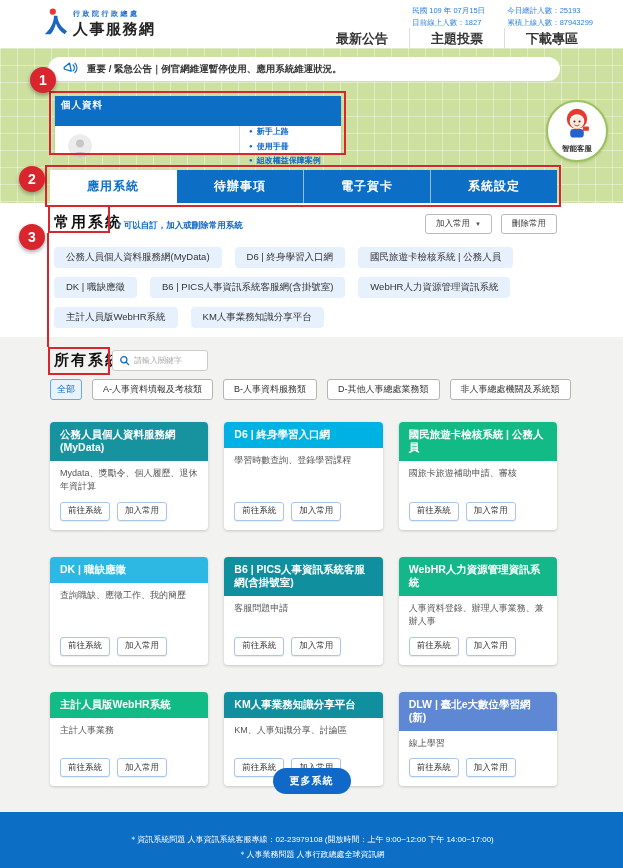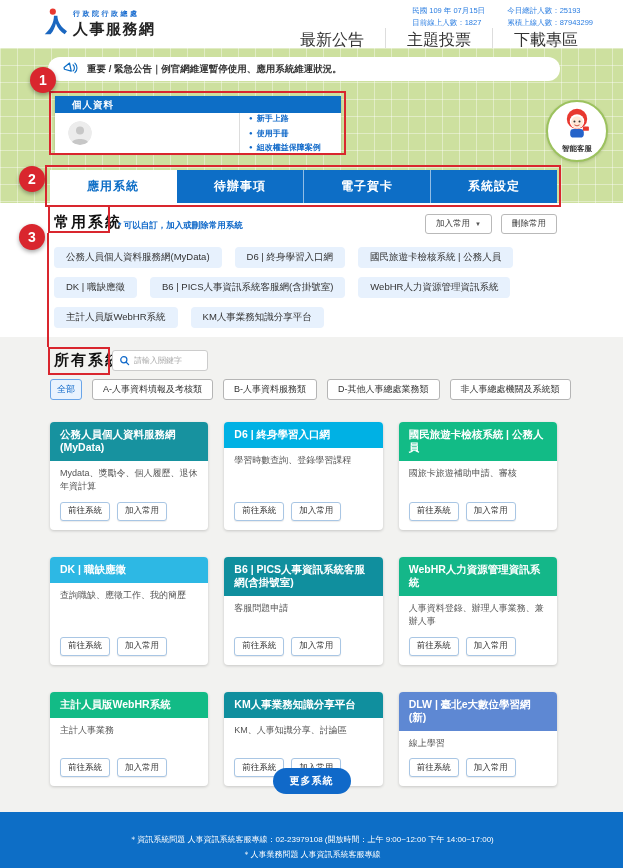--- a/index.html
+++ b/index.html
@@ -7,36 +7,36 @@
   .page { position:relative; width:623px; height:868px; background:#fff; overflow:hidden; }
 
   
   .header { position:relative; height:48px; background:#fff; }
   .logo { position:absolute; left:44px; top:8px; display:flex; align-items:center; gap:6px; }
   .logo-text .agency { font-size:7px; color:#1b6ed0; font-weight:bold; letter-spacing:2.5px; margin-bottom:1px; }
   .logo-text .site { font-size:15px; color:#222; font-weight:bold; letter-spacing:1.5px; }
   .stats { position:absolute; right:30px; top:5px; display:flex; gap:22px; }
   .stats .col div { font-size:7.5px; color:#2a7de1; line-height:1.55; }
   .hnav { position:absolute; right:24px; top:28px; display:flex; }
-  .hnav-item { font-size:16px; color:#333; font-weight:normal; padding:2px 21px; border-left:1px solid #ddd; cursor:pointer; }
+  .hnav-item { font-size:13px; color:#333; font-weight:bold; padding:2px 21px; border-left:1px solid #ddd; cursor:pointer; }
   .hnav-item:first-child { border-left:none; }
 
   
   .green-band { position:relative; height:155px; background-color:#cde09f;
     background-image:linear-gradient(rgba(255,255,255,.4) 1px, transparent 1px),
                      linear-gradient(90deg, rgba(255,255,255,.4) 1px, transparent 1px);
     background-size:17px 17px; }
   .announce { position:absolute; left:48px; top:9px; width:512px; height:24px; background:#fff;
     border-radius:13px; display:flex; align-items:center; gap:9px; padding:0 15px;
     font-size:9.5px; color:#333; font-weight:bold; cursor:pointer; }
 
   .profile-card { position:absolute; left:55px; top:48px; width:286px; height:57px; background:#fff;
     box-shadow:0 1px 2px rgba(0,0,0,.2); }
-  .profile-head { height:17px; background:#0d6ec6; color:#fff; font-size:9.5px; font-weight:bold;
-    line-height:17px; padding-left:17px; letter-spacing:1px; }
+  .profile-head { height:30px; background:#0d6ec6; color:#fff; font-size:9.5px; font-weight:bold;
+    line-height:17px; padding-left:6px; letter-spacing:1px; }
   .profile-body { display:flex; height:40px; }
   .profile-left { flex:1; display:flex; align-items:center; gap:8px; padding-left:13px; }
   .avatar { width:24px; height:24px; border-radius:50%; overflow:hidden; flex:0 0 auto; }
   .user-name { font-size:10.5px; font-weight:bold; color:#222; letter-spacing:.5px; white-space:nowrap; }
   .status-row { display:flex; align-items:center; gap:5px; margin-top:3px; font-size:8.5px; }
   .status-dot { width:7px; height:7px; border-radius:50%; background:#3fca44; }
   .status-label { color:#1069c9; font-weight:bold; }
   .status-pipe { color:#999; }
   .logout-btn { background:#e3e3e3; border:1px solid #cfcfcf; font-size:8.5px; padding:1px 10px;
     color:#333; cursor:pointer; font-weight:bold; }
@@ -347,21 +347,21 @@
           </div>
         </div>
       </div>
     </div>
 
     <button class="more-btn">更多系統</button>
   </div>
 
   <div class="footer">
     <div>＊資訊系統問題 人事資訊系統客服專線：02-23979108 (開放時間：上午 9:00~12:00 下午 14:00~17:00)</div>
-    <div>＊人事業務問題 人事資訊系統客服專線</div>
+    <div>＊人事業務問題 人事行政總處全球資訊網</div>
   </div>
 
   <div class="ann-circle" id="ann-c1">1</div>
   <div class="ann-circle" id="ann-c2">2</div>
   <div class="ann-circle" id="ann-c3">3</div>
   <div class="ann-box" id="ann-box-profile"></div>
   <div class="ann-box" id="ann-box-tabs"></div>
   <div class="ann-box" id="ann-box-fav"></div>
   <div class="ann-box" id="ann-box-all"></div>
   <div class="ann-line" id="ann-vline"></div>

